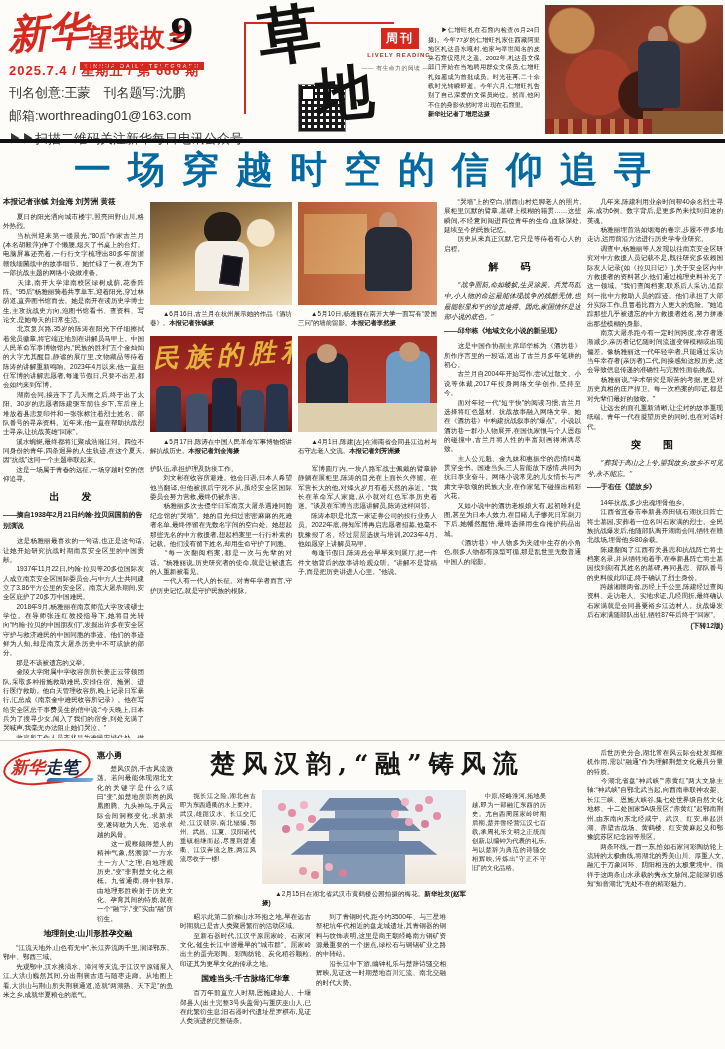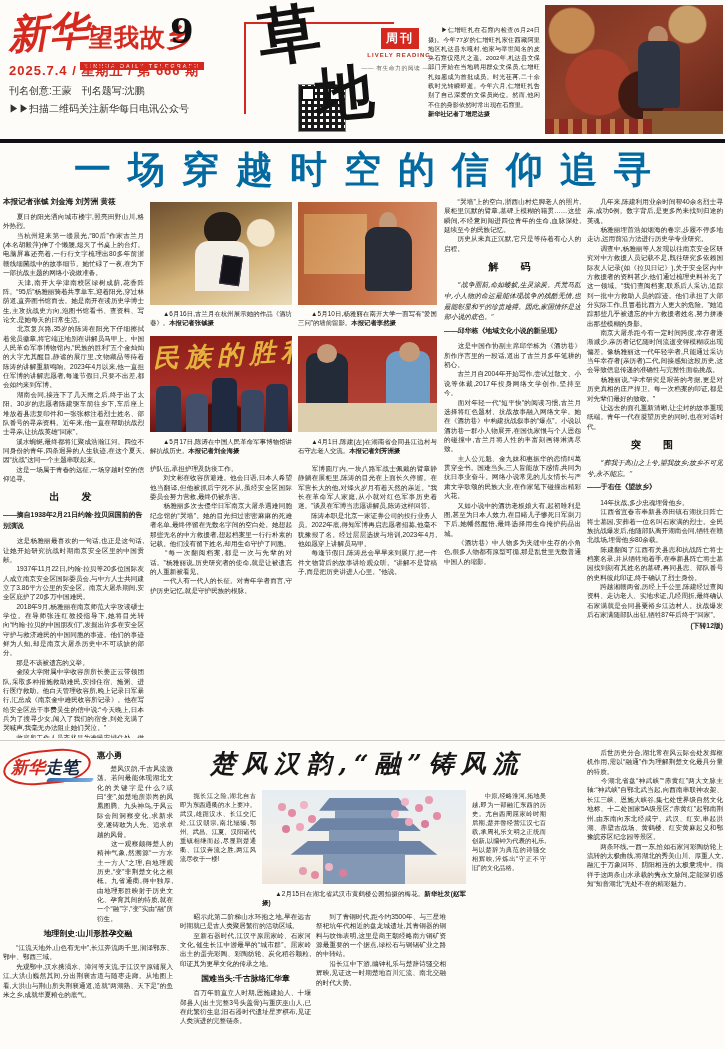--- a/index.html
+++ b/index.html
@@ -5,21 +5,21 @@
   html,body{margin:0;padding:0;}
   body{width:725px;height:1049px;background:#fdfcf8;font-family:"Liberation Sans",sans-serif;color:#222;}
   .page{position:relative;width:725px;height:1049px;overflow:hidden;background:#fdfcf8;}
   .abs{position:absolute;}
   
   .brand-script{font-family:"DejaVu Serif",serif;font-style:italic;font-weight:bold;font-size:40px;color:#d5281f;transform:rotate(-4deg);display:inline-block;line-height:1;}
   .brand-rest{font-weight:bold;font-size:25px;color:#d5281f;letter-spacing:1px;line-height:1;}
   .brand-en{background:#d5281f;color:#fff;font-size:5.5px;letter-spacing:2px;padding:1px 4px;display:inline-block;}
   .page-num{font-family:"DejaVu Serif",serif;font-weight:bold;font-size:34px;color:#111;line-height:1;}
   .date-line{color:#d5281f;font-weight:bold;font-size:13px;letter-spacing:1px;}
-  .credit-line{font-size:10px;color:#333;line-height:1.75;}
+  .credit-line{font-size:13px;color:#333;line-height:1.75;}
   .qr{width:46px;height:46px;border:1px solid #888;background:#fff;background-image:repeating-linear-gradient(0deg,#1a1a1a 0 3px,transparent 3px 6px),repeating-linear-gradient(90deg,#1a1a1a 0 3px,#fff 3px 6px);position:relative;}
   .qr:before,.qr:after{content:"";position:absolute;width:10px;height:10px;border:2px solid #111;background:#fff;}
   .qr:before{left:2px;top:2px;}
   .qr:after{right:2px;top:2px;}
   .weekly-script{font-family:"DejaVu Serif",serif;font-weight:bold;color:#121212;line-height:1;}
   .weekly-badge{background:#d5281f;color:#fff;font-weight:bold;font-size:12px;padding:2px 5px;letter-spacing:2px;}
   .weekly-en{color:#b43126;font-size:6px;font-weight:bold;letter-spacing:1px;}
   .weekly-slogan{color:#666;font-size:5.8px;letter-spacing:.5px;}
   .red-line{background:#d5281f;}
   .top-caption{font-size:6.2px;line-height:1.5;text-align:justify;color:#222;white-space:pre-line;}
@@ -56,21 +56,21 @@
   .ph-elder{background:linear-gradient(#a33226,#b04033 70%,#8d2a20);}
   .elder-table{position:absolute;left:0;bottom:0;width:100%;height:30%;background:#ddcfae;}
   .elder-l{position:absolute;left:6%;top:18%;width:30%;height:58%;background:#232a38;border-radius:10px 12px 0 0;}
   .elder-r{position:absolute;right:5%;top:16%;width:32%;height:62%;background:#6f9cc4;border-radius:12px 10px 0 0;}
   .head-skin{position:absolute;border-radius:50%;background:#c49a79;}
   .ph-pagoda{background:linear-gradient(#e6edf2,#f4f0ea 70%,#efe6da);}
   .roof{position:absolute;background:#6d84a6;clip-path:polygon(0 100%,12% 0,88% 0,100% 100%);}
   .pagoda-body{position:absolute;background:#8298b4;}
   .blossom{position:absolute;width:8px;height:8px;border-radius:50%;background:#e79cb1;}
   
-  .headline-sub{font-family:"DejaVu Serif",serif;text-align:center;font-weight:bold;font-size:25px;color:#161616;letter-spacing:7px;text-indent:7px;line-height:1.3;font-style:italic;}
+  .headline-sub{font-family:"DejaVu Serif",serif;text-align:center;font-weight:bold;font-size:25px;color:#161616;letter-spacing:7px;text-indent:7px;line-height:1.3;}
   .sub-sec{font-weight:bold;font-size:7.8px;text-align:center;margin:5px 0 4px 0;color:#111;}
   .zoubi{position:relative;float:left;width:88px;height:34px;margin:2px 6px 2px 0;}
   .zoubi-frame{position:absolute;inset:0;border:2px solid #d5281f;border-radius:50% 45% 50% 45%/65% 55% 65% 55%;transform:rotate(-5deg);}
   .zoubi-t1{font-family:"DejaVu Serif",serif;font-style:italic;font-weight:bold;font-size:17px;color:#d5281f;line-height:34px;margin-left:8px;}
   .zoubi-t2{font-family:"DejaVu Serif",serif;font-style:italic;font-weight:bold;font-size:17px;color:#13233f;line-height:34px;}
   .zoubi-swoosh{position:absolute;right:-2px;bottom:2px;width:46px;height:4px;background:linear-gradient(90deg,#2e6db4,#7fb1e0);border-radius:2px;transform:skewX(-30deg);}
   .sub-author{font-weight:bold;font-size:8.4px;margin:2px 0 3px 0;}
 </style>
 </head>
 <body>
@@ -80,20 +80,21 @@
   <div class="abs" style="left:8px;top:12px;">
     <span class="brand-script">新华</span><span class="brand-rest">望我故乡</span>
     <div style="margin-left:72px;margin-top:2px;">
       <span class="brand-en">XINHUA DAILY TELEGRAPH</span>
     </div>
   </div>
   <div class="abs page-num" style="left:170px;top:14px;">9</div>
   <div class="abs date-line" style="left:9px;top:62px;">2025.7.4 / 星期五 / 第 666 期</div>
   <div class="abs" style="left:9px;top:82px;width:280px;">
     <div class="credit-line">刊名创意:王蒙　刊名题写:沈鹏</div>
+    <div class="credit-line">邮箱:worthreading01@163.com</div>
     <div class="credit-line">▶▶扫描二维码关注新华每日电讯公众号</div>
   </div>
   <div class="abs qr" style="left:298px;top:84px;"></div>
 
   <div class="abs" style="left:242px;top:2px;width:195px;height:136px;">
     <div class="abs red-line" style="left:2px;top:20px;width:2px;height:92px;"></div>
     <div class="abs red-line" style="left:2px;top:20px;width:150px;height:2px;"></div>
     <div class="abs weekly-script" style="left:16px;top:2px;font-size:62px;transform:rotate(-8deg);">草</div>
     <div class="abs weekly-script" style="left:74px;top:62px;font-size:58px;transform:rotate(-5deg);">地</div>
     <div class="abs weekly-badge" style="right:18px;top:26px;">周刊</div>

